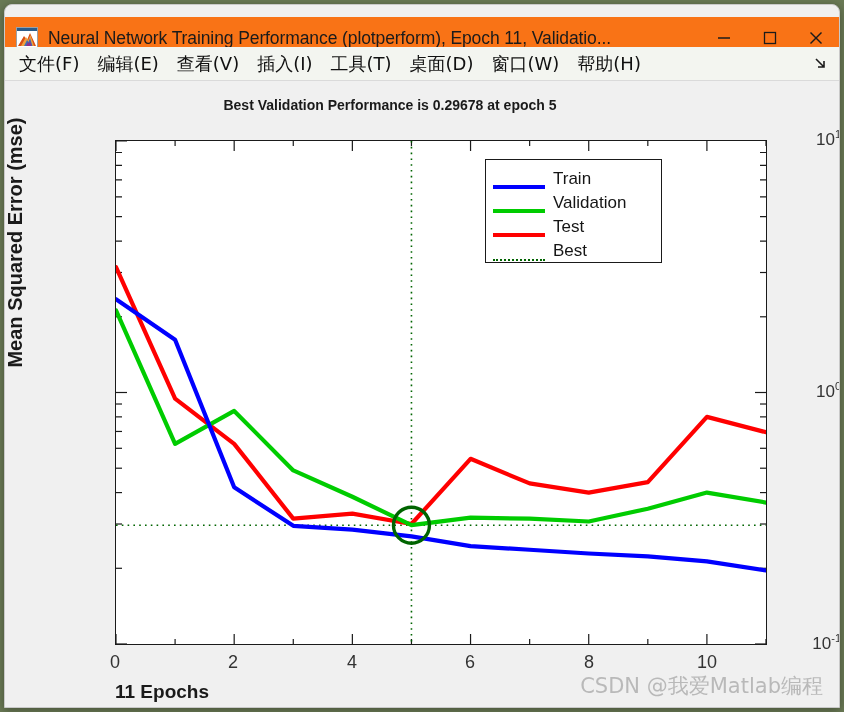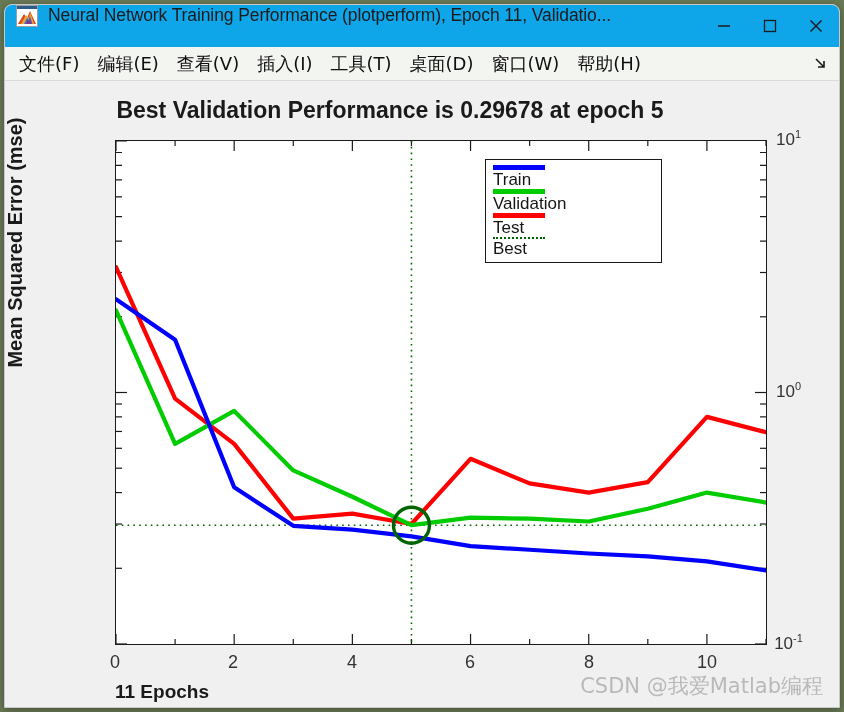--- a/index.html
+++ b/index.html
@@ -25,25 +25,26 @@
     border: 1px solid #c9c9c9;
     border-radius: 8px 8px 0 0;
     box-sizing: border-box;
     overflow: hidden;
     box-shadow: 0 2px 10px rgba(0,0,0,.35);
   }
 
   
   #titlebar {
     position: absolute;
-    left: 0; top: 0;
+    left: 0; top: 12px;
     width: 100%;
     height: 42px;
-    background: #0ea5e9;
+    background: #f97316;
     display: flex;
+    align-items: center;
   }
   #app-icon {
     width: 22px; height: 22px;
     margin-left: 11px;
     flex: 0 0 auto;
     position: relative;
     border: 1px solid #9aa0a6;
     background: #ffffff;
     box-sizing: border-box;
   }
@@ -104,21 +105,21 @@
     height: 628px;
     background: #f0f0f0;
     overflow: hidden;
   }
   #plot-title {
     position: absolute;
     left: 0;
     top: 16px;
     width: 770px;
     text-align: center;
-    font-size: 23px;
+    font-size: 14px;
     font-weight: bold;
     color: #1a1a1a;
     font-family: "Liberation Sans", sans-serif;
   }
 
   
   #axes {
     position: absolute;
     left: 110px;
     top: 59px;
@@ -152,21 +153,21 @@
     width: 652px;
     font-size: 19px;
     font-weight: bold;
     color: #1a1a1a;
   }
   .ytick-label {
     position: absolute;
     right: 0;
     font-size: 17px;
     color: #333;
-    text-align: center;
+    text-align: right;
     white-space: nowrap;
     font-family: "Liberation Sans", sans-serif;
   }
   .ytick-label sup { font-size: 11px; vertical-align: super; }
   .xtick-label {
     position: absolute;
     top: 571px;
     font-size: 18px;
     color: #333;
     text-align: center;
@@ -180,24 +181,23 @@
     top: 78px;
     width: 177px;
     height: 104px;
     background: #ffffff;
     border: 1.2px solid #1a1a1a;
     box-sizing: border-box;
     padding: 5px 0 0 0;
   }
   .legend-row {
     display: flex;
-    align-items: flex-start;
+    align-items: flex-end;
     height: 24px;
     padding-left: 7px;
-    flex-direction: column;
   }
   .legend-swatch {
     width: 52px;
     height: 4.5px;
     flex: 0 0 auto;
     margin-right: 8px;
   }
   .legend-swatch.dotted {
     height: 0;
     border-top: 2px dotted #006400;

